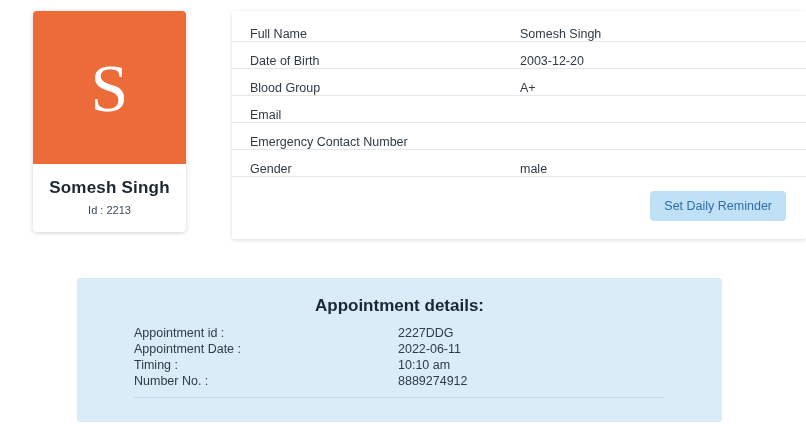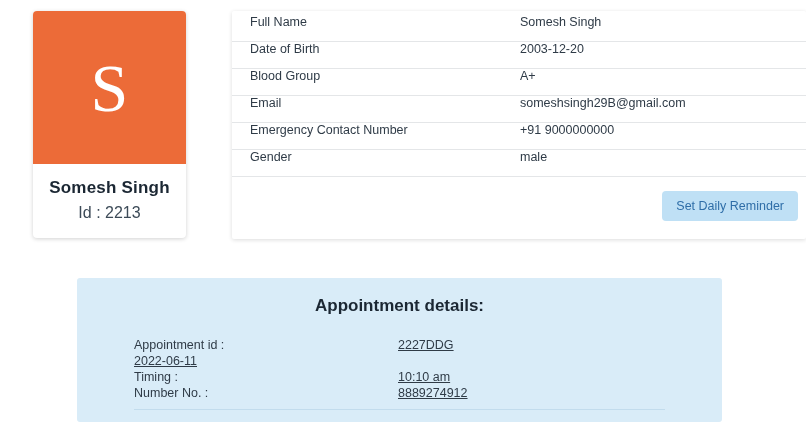--- a/index.html
+++ b/index.html
@@ -50,58 +50,58 @@
     text-align: center;
   }
   .profile-name {
     font-size: 17px;
     font-weight: bold;
     color: #1b2733;
     margin: 4px 0 6px 0;
     letter-spacing: 0.2px;
   }
   .profile-id {
-    font-size: 16px;
+    font-size: 11px;
     color: #3c4a57;
   }
 
   
   .details-card {
     position: absolute;
     left: 232px;
     top: 11px;
     width: 574px;
     height: 228px;
     background: #ffffff;
     box-shadow: 0 1px 4px rgba(0,0,0,0.14);
     border-radius: 2px;
   }
   .detail-row {
     display: flex;
-    align-items: flex-start;
+    align-items: flex-end;
     height: 27px;
     border-bottom: 1px solid #e4e6e8;
     padding: 0 17px 0 18px;
     margin: 0 0 0 0;
   }
   .detail-row:first-child { margin-top: 4px; }
   .detail-label {
     width: 270px;
     font-size: 12.5px;
     color: #2f3b47;
   }
   .detail-value {
     flex: 1;
     font-size: 12.5px;
     color: #2f3b47;
   }
   .reminder-wrap {
     display: flex;
     justify-content: flex-end;
-    padding: 14px 8px 0 0;
+    padding: 14px 20px 0 0;
   }
   .reminder-btn {
     background: #bfe0f5;
     color: #2f6ea8;
     border: none;
     border-radius: 4px;
     font-size: 12.5px;
     padding: 8px 14px;
     cursor: pointer;
     font-family: "Liberation Sans", sans-serif;
@@ -118,37 +118,36 @@
     border-radius: 3px;
   }
   .appointment-title {
     text-align: center;
     font-size: 17px;
     font-weight: bold;
     color: #1b2733;
     padding-top: 18px;
   }
   .appt-list {
-    margin-top: 21px;
+    margin-top: 9px;
     padding: 0 0 0 57px;
   }
   .appt-row {
     display: flex;
     height: 16px;
     align-items: center;
   }
   .appt-key {
     width: 264px;
     font-size: 12.5px;
     color: #2f3b47;
   }
   .appt-val {
     font-size: 12.5px;
     color: #2f3b47;
-    text-decoration: underline;
   }
   .appt-divider {
     margin: 8px 57px 0 57px;
     height: 1px;
     background: #c2dced;
   }
 </style>
 </head>
 <body>
 
@@ -173,44 +172,43 @@
     <div class="detail-row">
       <div class="detail-label">Date of Birth</div>
       <div class="detail-value">2003-12-20</div>
     </div>
     <div class="detail-row">
       <div class="detail-label">Blood Group</div>
       <div class="detail-value">A+</div>
     </div>
     <div class="detail-row">
       <div class="detail-label">Email</div>
-      <div class="detail-value">someshsingh29B@gmail.com</div>
     </div>
     <div class="detail-row">
       <div class="detail-label">Emergency Contact Number</div>
-      <div class="detail-value">+91 9000000000</div>
     </div>
     <div class="detail-row">
       <div class="detail-label">Gender</div>
       <div class="detail-value">male</div>
     </div>
 
     <div class="reminder-wrap">
       <button class="reminder-btn">Set Daily Reminder</button>
     </div>
   </div>
 
   <div class="appointment-panel">
     <div class="appointment-title">Appointment details:</div>
     <div class="appt-list">
       <div class="appt-row">
         <div class="appt-key">Appointment id :</div>
         <div class="appt-val">2227DDG</div>
       </div>
       <div class="appt-row">
+        <div class="appt-key">Appointment Date :</div>
         <div class="appt-val">2022-06-11</div>
       </div>
       <div class="appt-row">
         <div class="appt-key">Timing :</div>
         <div class="appt-val">10:10 am</div>
       </div>
       <div class="appt-row">
         <div class="appt-key">Number No. :</div>
         <div class="appt-val">8889274912</div>
       </div>

